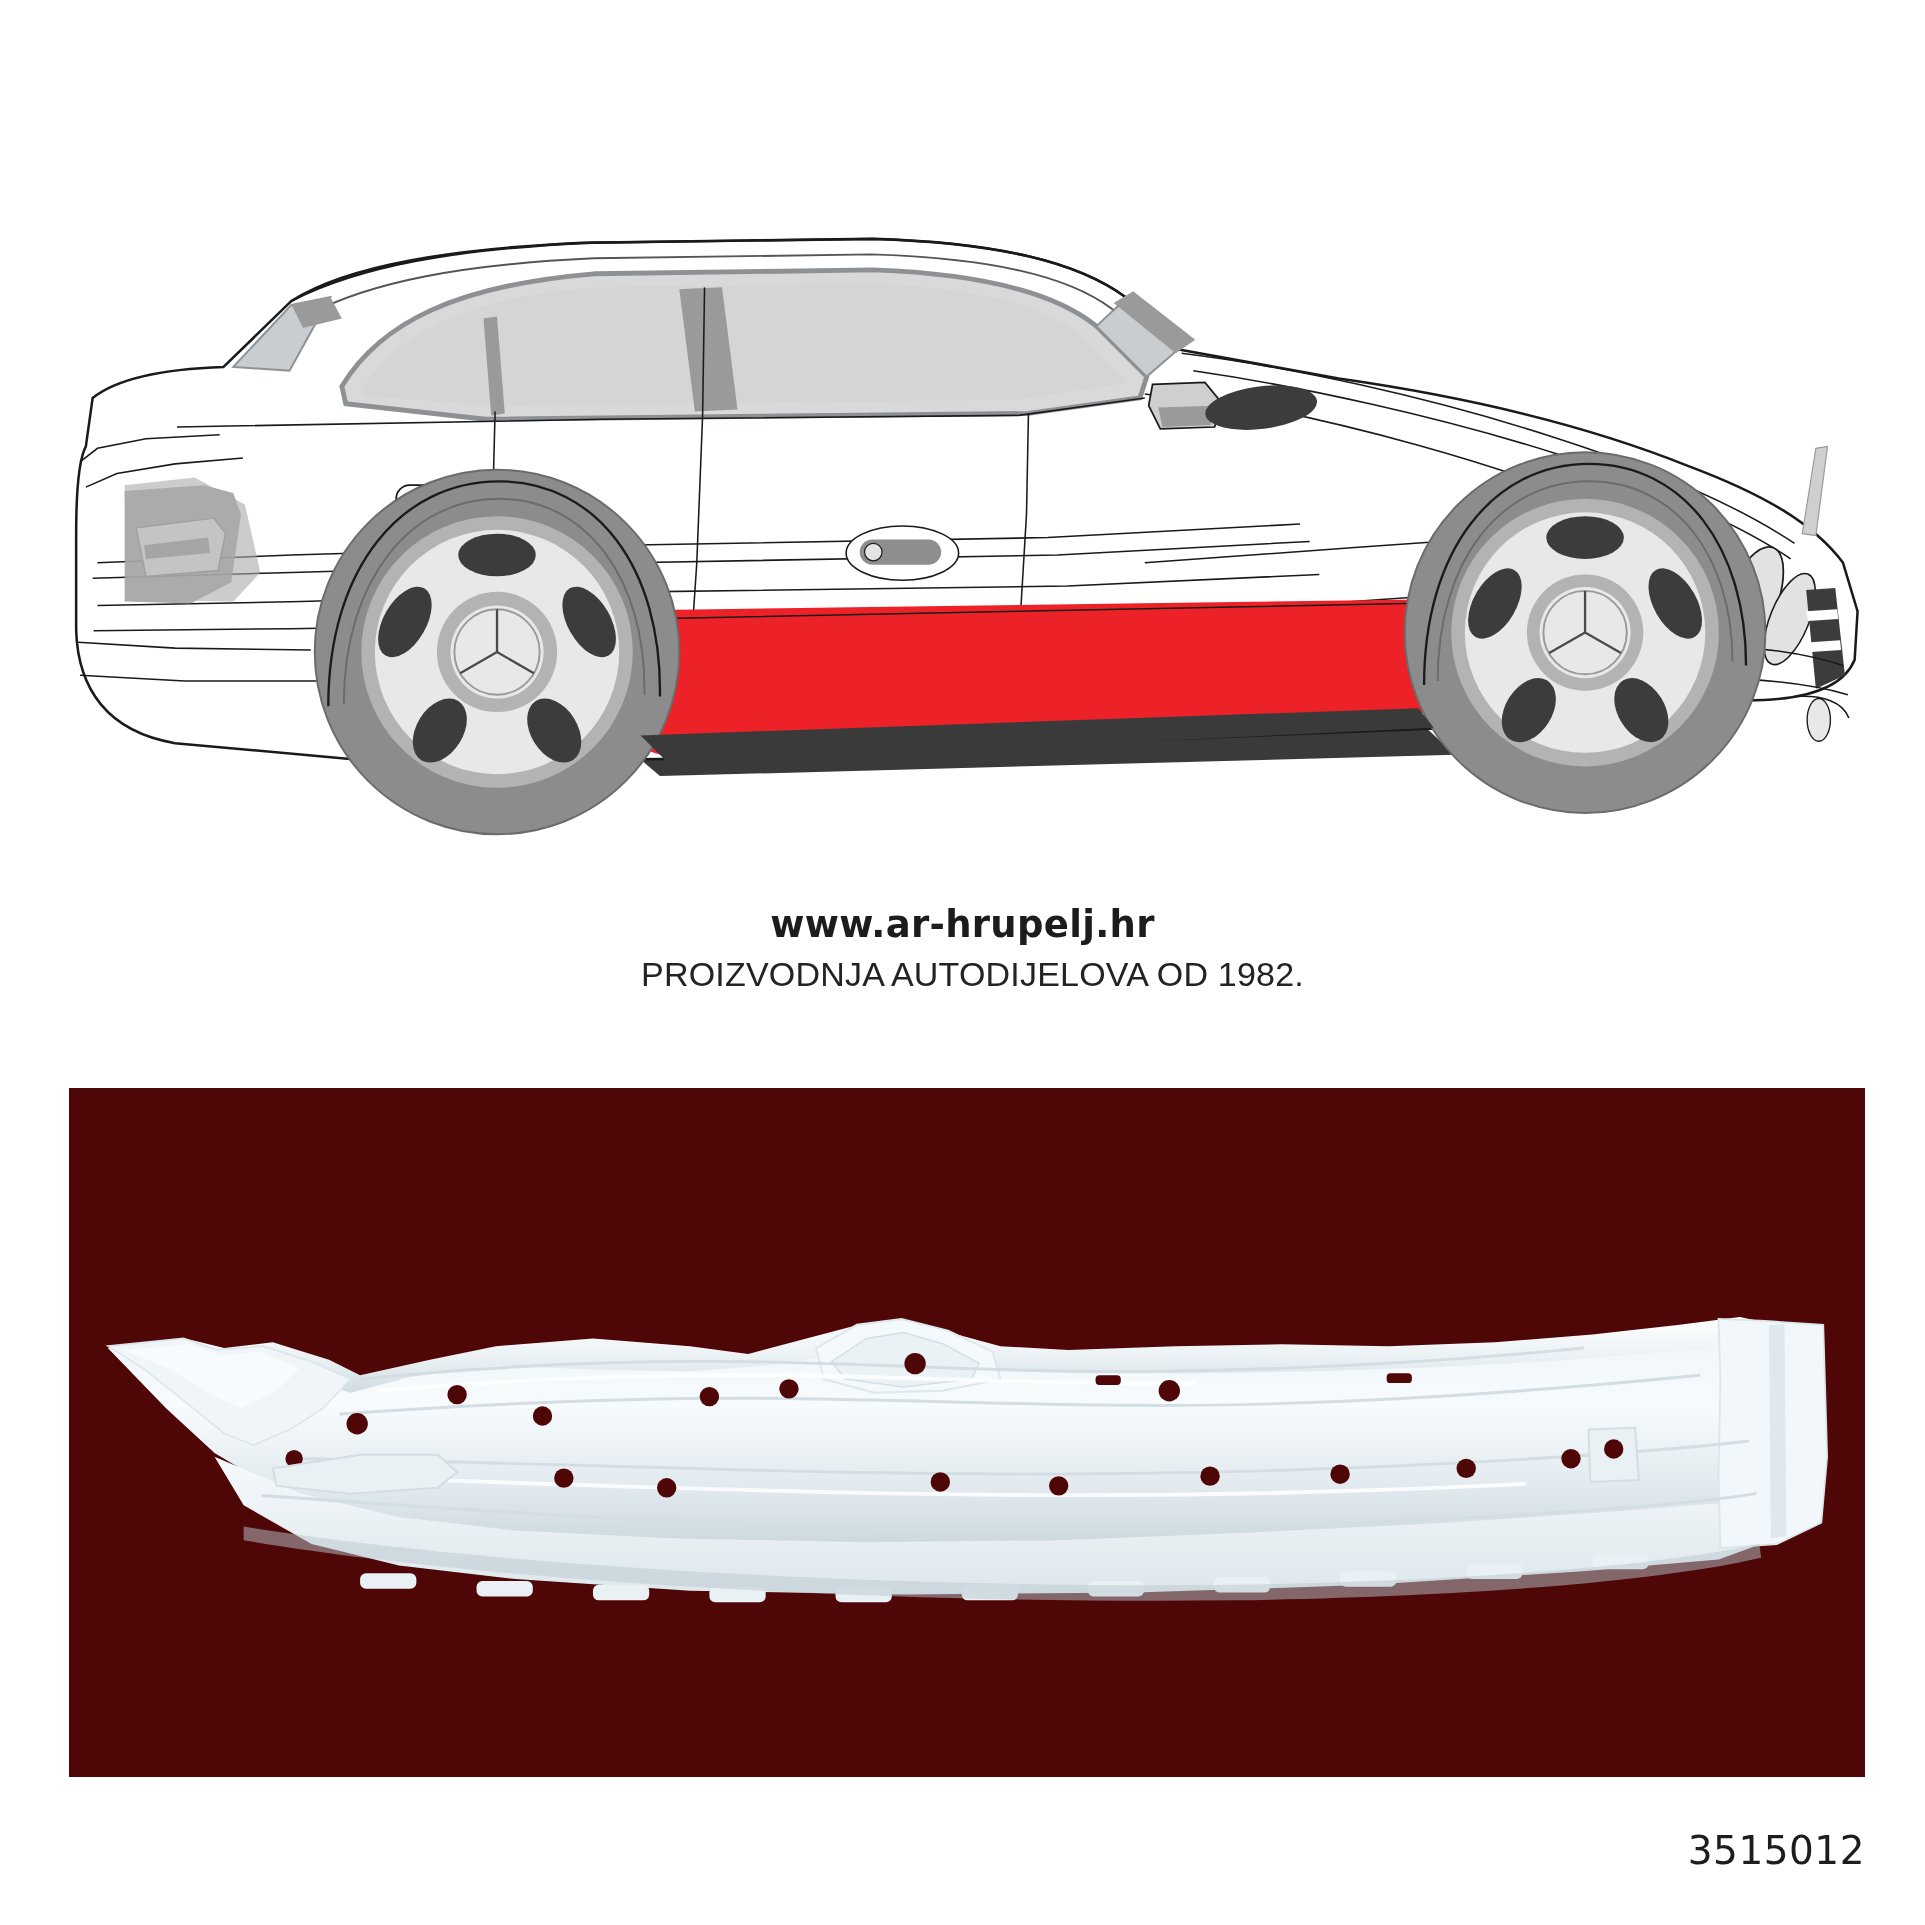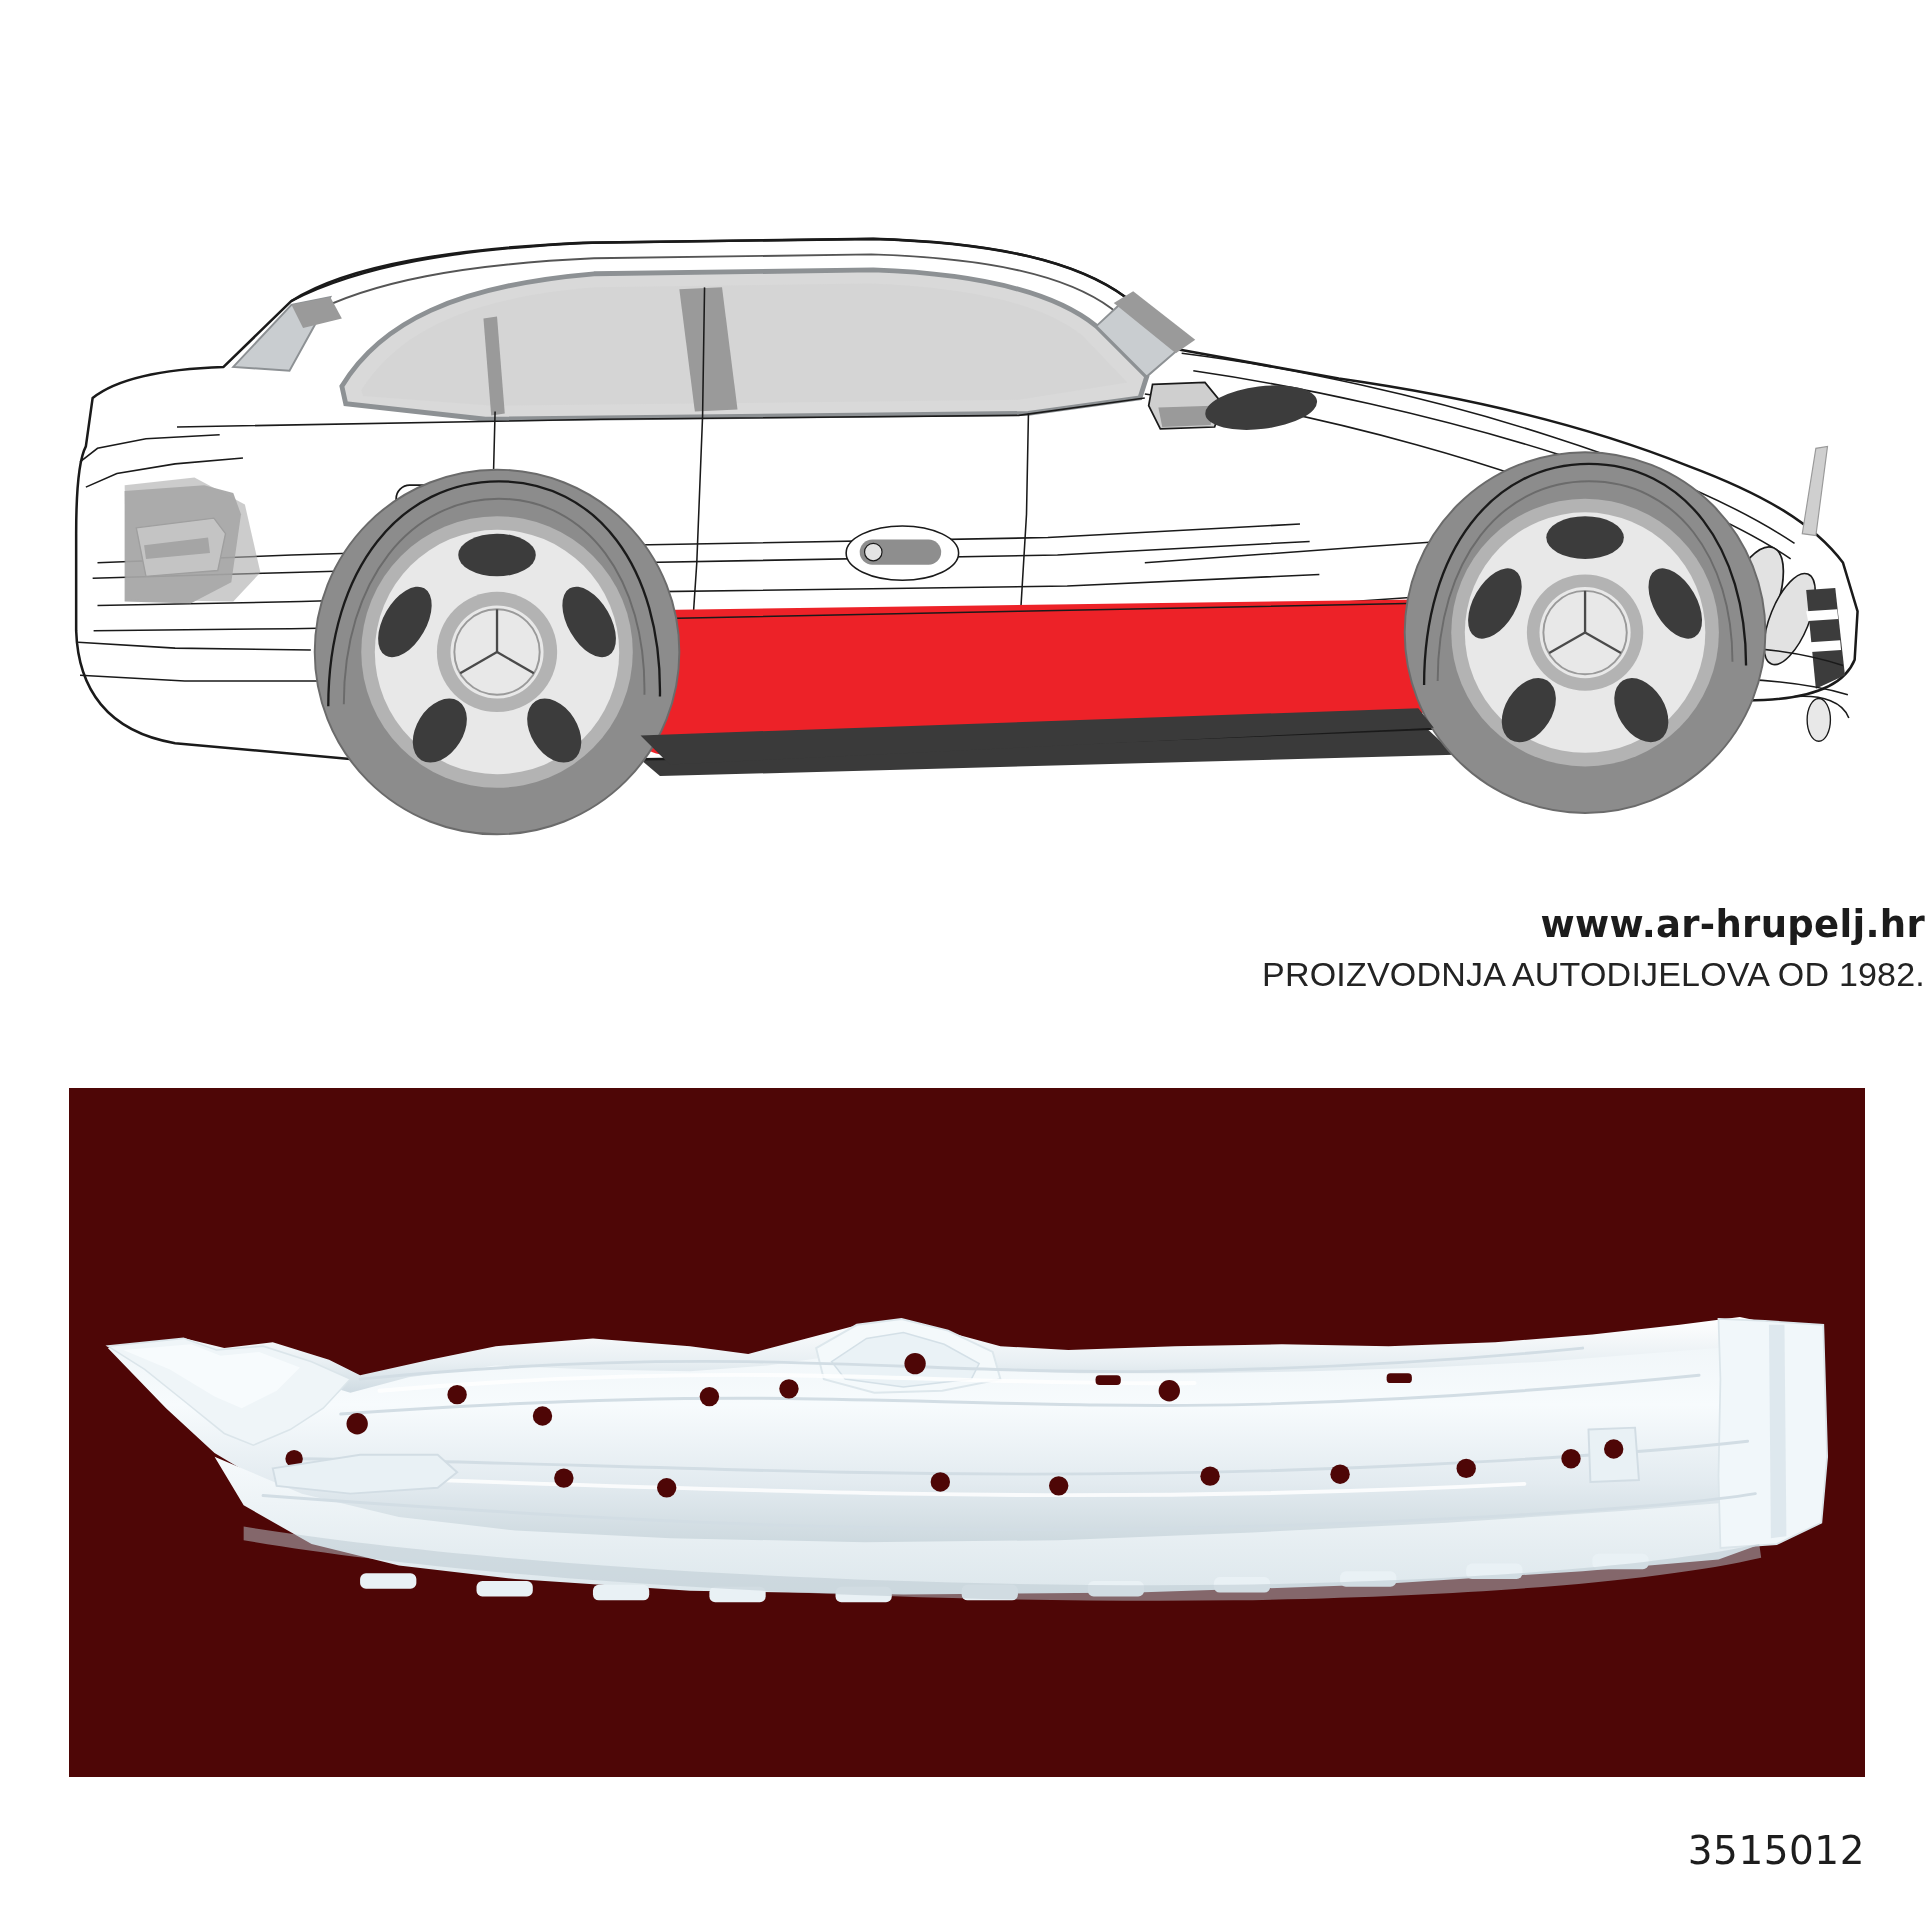--- a/index.html
+++ b/index.html
@@ -32,21 +32,21 @@
     display: block;
     width: 1925px;
     height: 737px;
   }
   
   #branding {
     position: absolute;
     left: 0;
     top: 902px;
     width: 1925px;
-    text-align: right;
+    text-align: center;
   }
   #brand-url {
     font-size: 37px;
     font-weight: 700;
     letter-spacing: 0.3px;
     color: #1c1c1c;
     line-height: 45px;
     font-family: "DejaVu Sans", sans-serif;
   }
   #brand-tagline {

